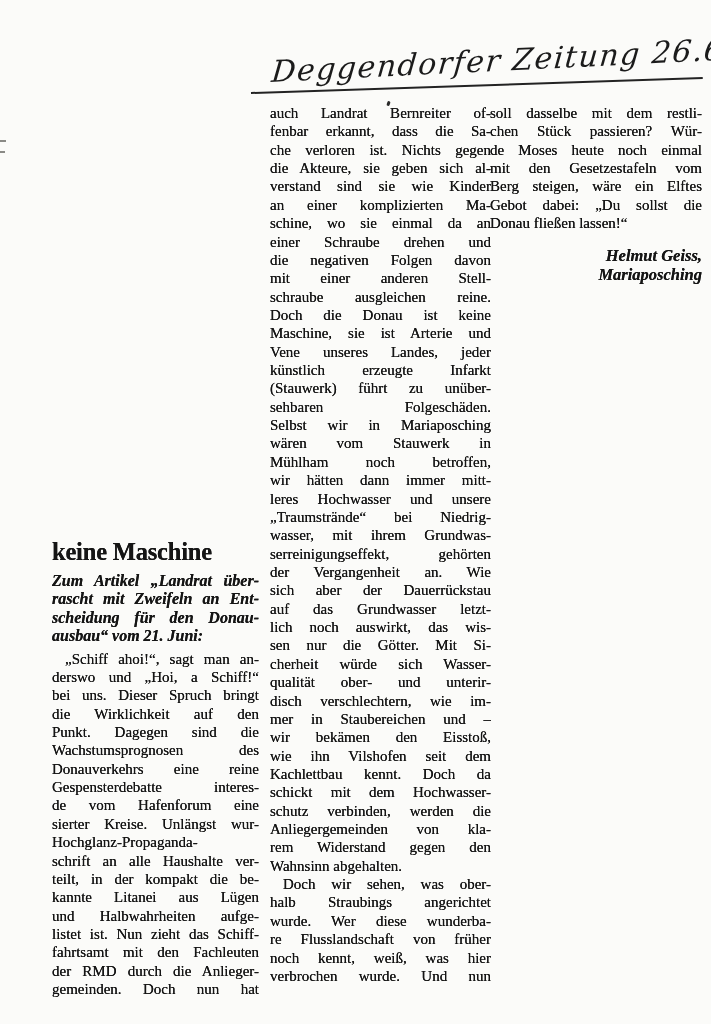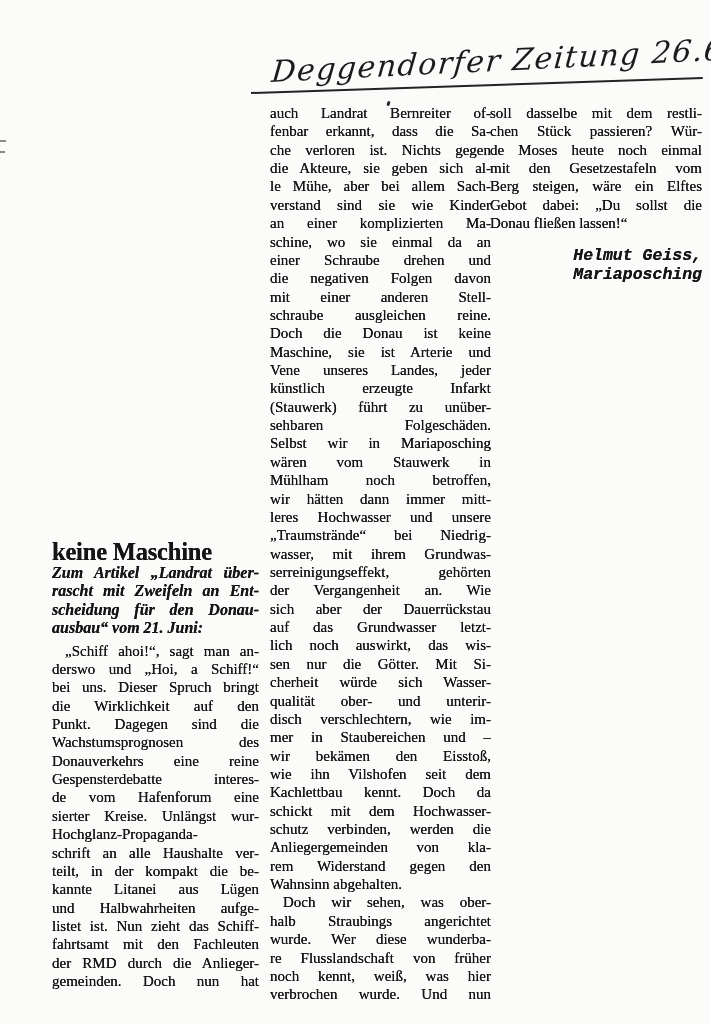--- a/index.html
+++ b/index.html
@@ -58,38 +58,39 @@
     font-size:24.5px;
     font-weight:700;
     letter-spacing:-0.2px;
     text-shadow:0 0 .4px currentColor;
   }
   .headline .line{
     height:24px;line-height:24px;
     text-align:left;text-align-last:left;
   }
   .intro{
+    margin-top:8px;
     font-style:italic;
     font-weight:700;
     font-size:16px;
     text-shadow:0 0 .3px currentColor;
   }
   .intro .line{height:18.4px;line-height:18.4px;}
   .col-left .bodytext{margin-top:4px;}
 
   .signature{
     margin-top:13px;
     font-style:italic;
     font-weight:700;
     font-size:16.5px;
     text-shadow:0 0 .3px currentColor;
   }
   .signature .line{
     height:19px;line-height:19px;
-    text-align:center;text-align-last:right;font-family:Liberation Mono, monospace;
+    text-align:center;text-align-last:right;
   }
   
   .artifact{position:absolute;background:#8a8a86;}
   .a1{left:0;top:140px;width:6px;height:2px;}
   .a2{left:0;top:151px;width:5px;height:2px;}
   .a3{left:387px;top:101px;width:3px;height:5px;background:#2a2a2a;border-radius:2px;transform:rotate(20deg);}
 </style>
 </head>
 <body>
 
@@ -130,21 +131,20 @@
         <div class="line">der RMD durch die Anlieger-</div>
         <div class="line">gemeinden. Doch nun hat</div>
       </div>
   </div>
 
   <div class="col col-mid bodytext">
       <div class="line">auch Landrat Bernreiter of-</div>
       <div class="line">fenbar erkannt, dass die Sa-</div>
       <div class="line">che verloren ist. Nichts gegen</div>
       <div class="line">die Akteure, sie geben sich al-</div>
-      <div class="line">le Mühe, aber bei allem Sach-</div>
       <div class="line">verstand sind sie wie Kinder</div>
       <div class="line">an einer komplizierten Ma-</div>
       <div class="line">schine, wo sie einmal da an</div>
       <div class="line">einer Schraube drehen und</div>
       <div class="line">die negativen Folgen davon</div>
       <div class="line">mit einer anderen Stell-</div>
       <div class="line">schraube ausgleichen reine.</div>
       <div class="line">Doch die Donau ist keine</div>
       <div class="line">Maschine, sie ist Arterie und</div>
       <div class="line">Vene unseres Landes, jeder</div>

